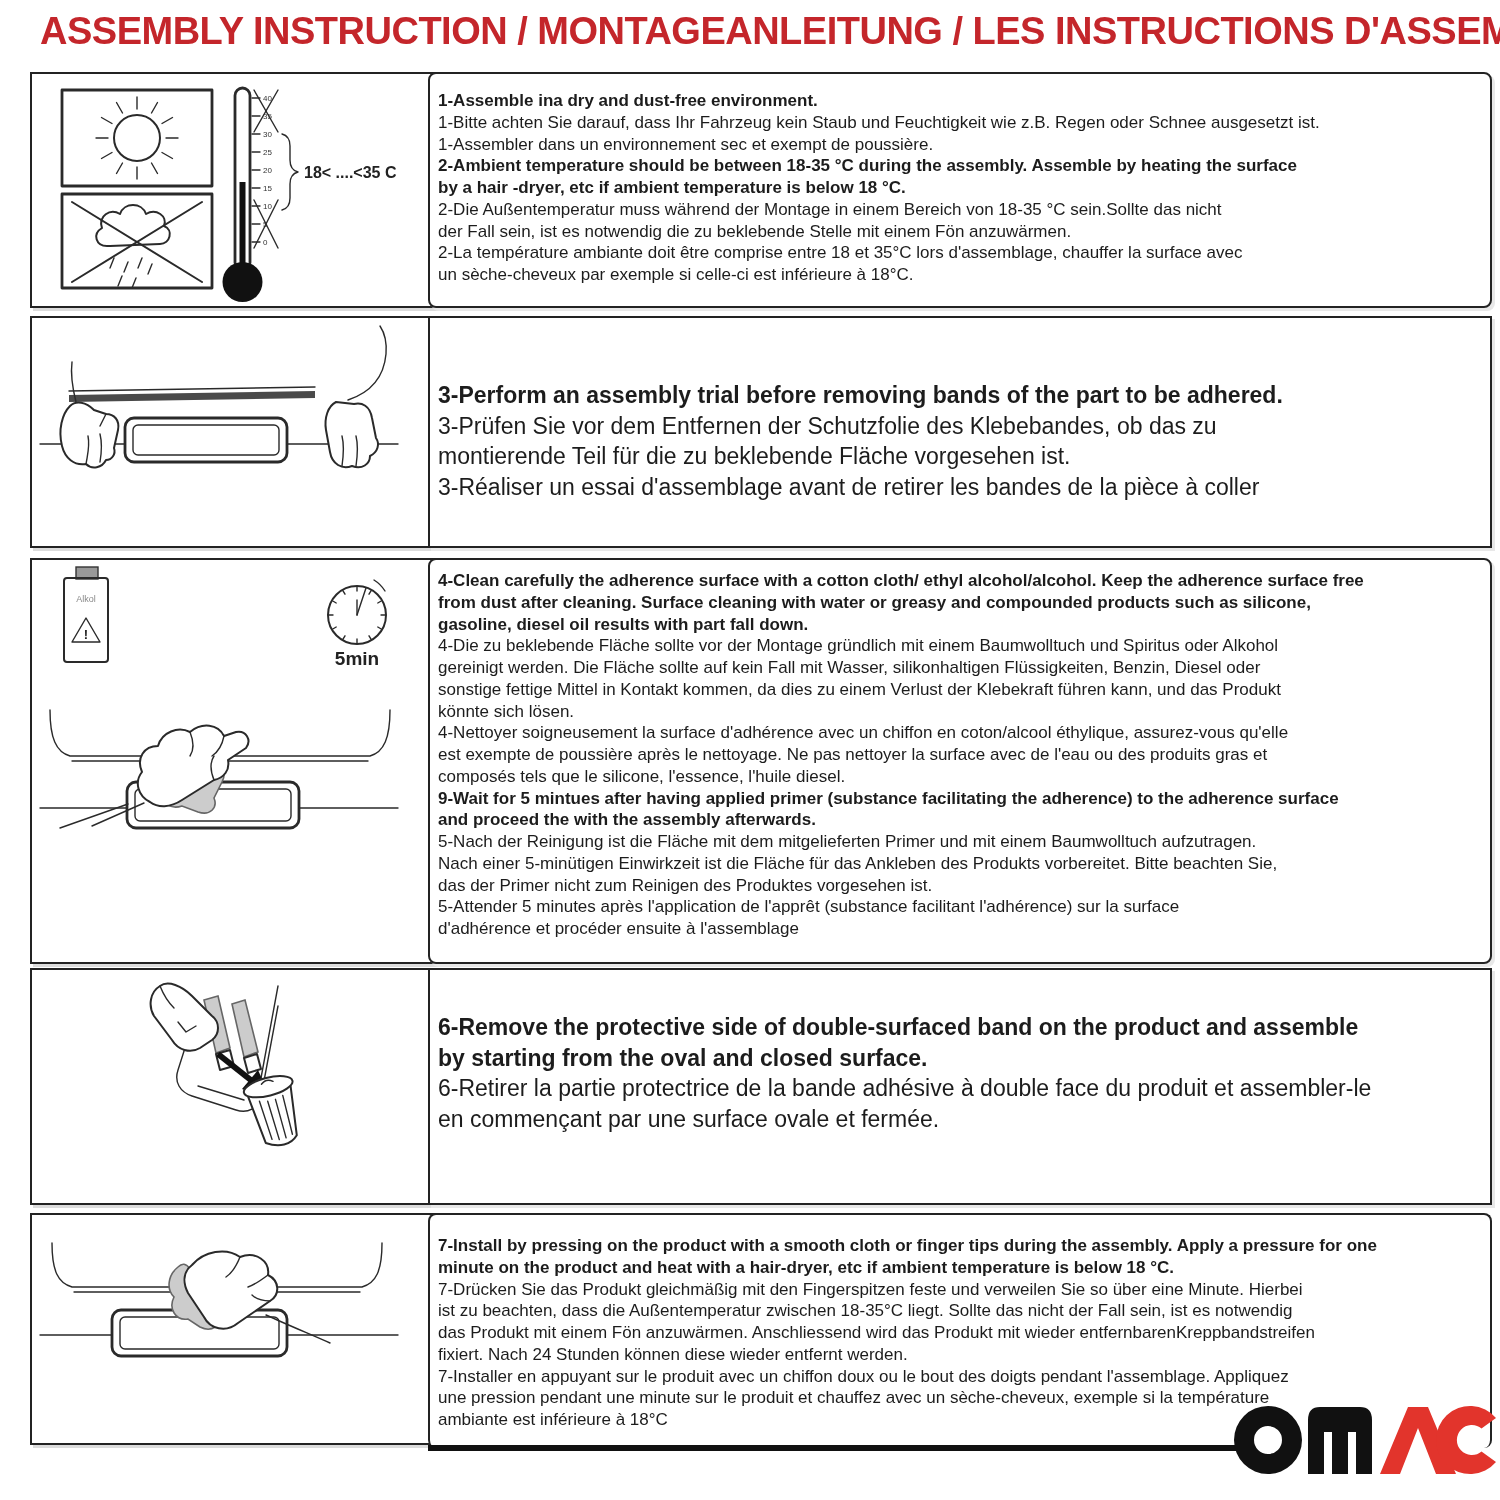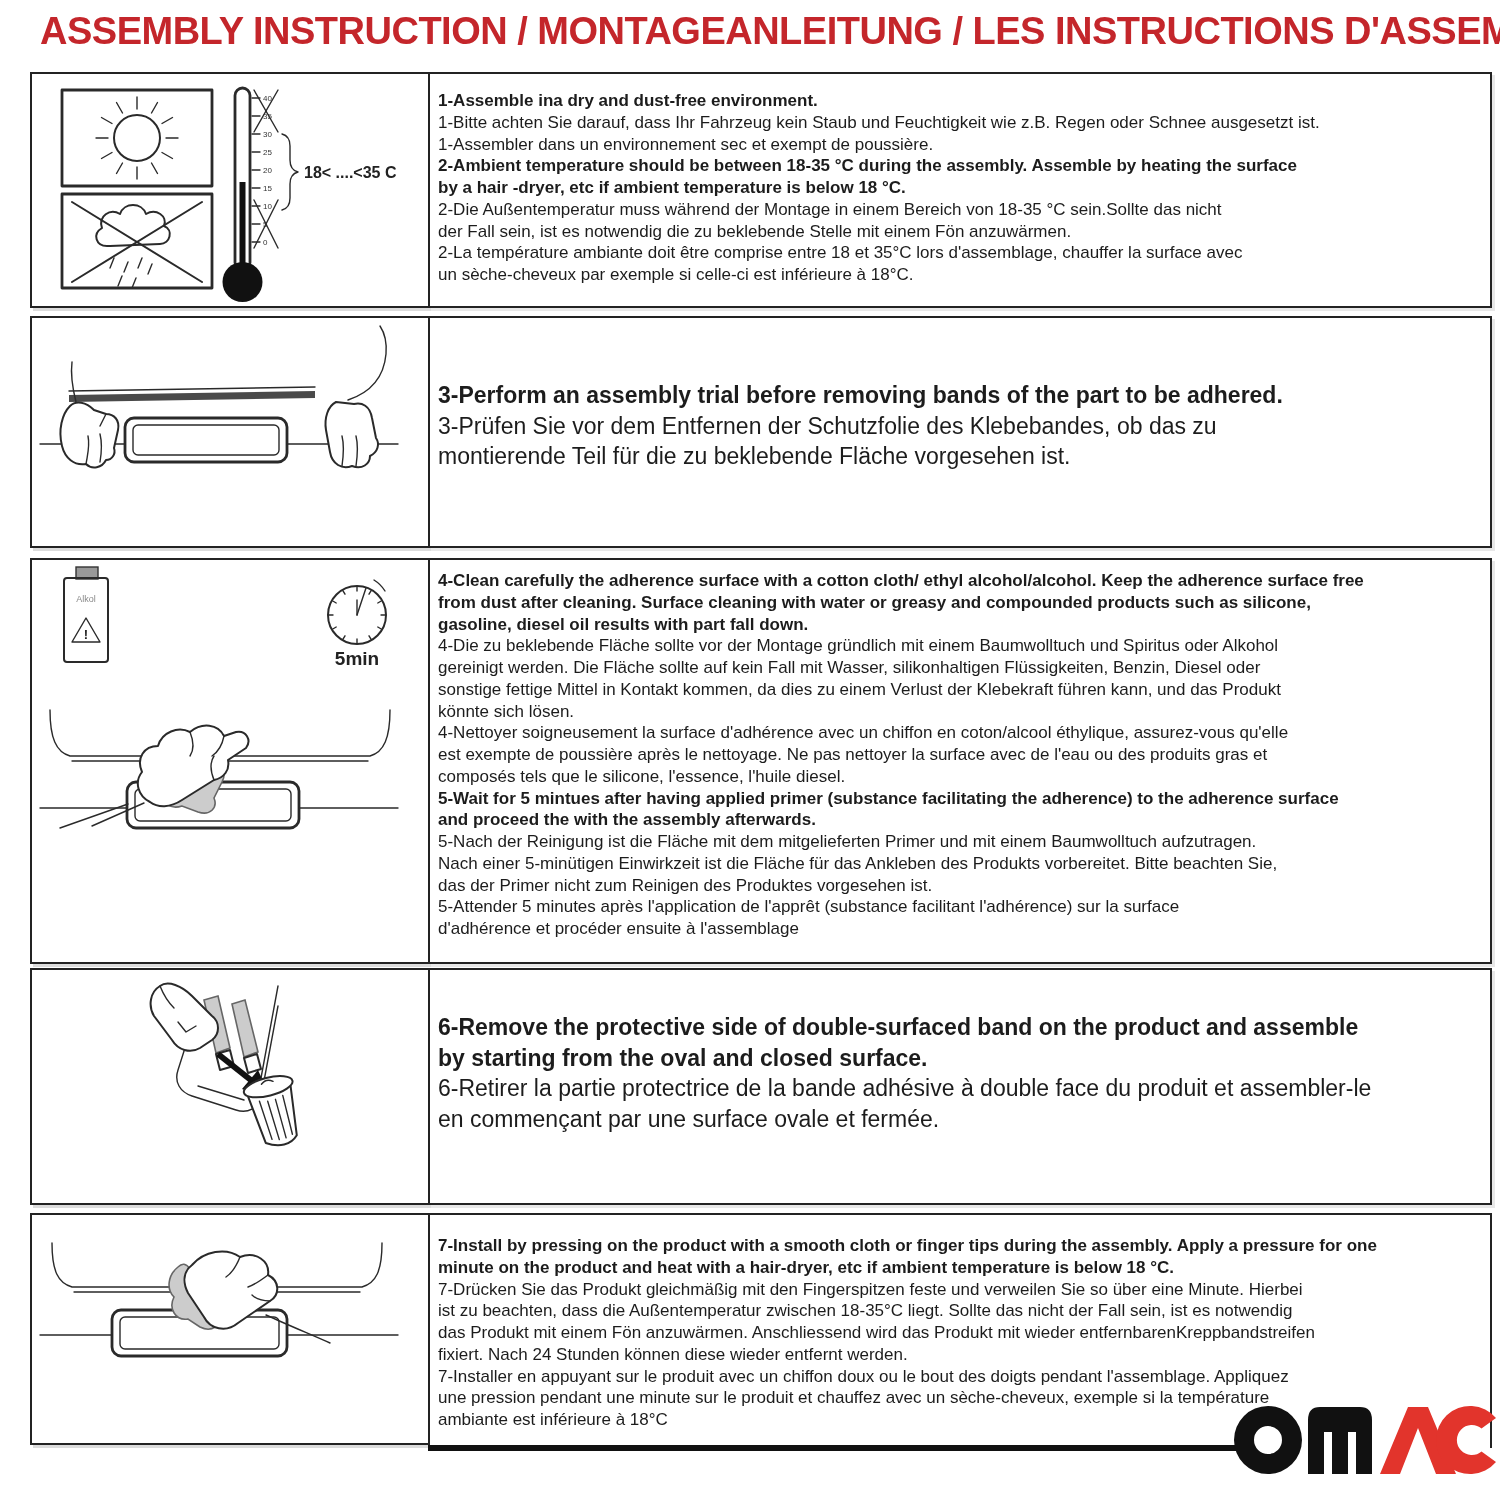--- a/index.html
+++ b/index.html
@@ -7,21 +7,21 @@
         font-family:"Liberation Sans",sans-serif;color:#1c1c1c;overflow:hidden;}
   #title{position:absolute;left:40px;top:10px;font-size:38px;font-weight:bold;
          letter-spacing:-0.5px;white-space:nowrap;}
   .row{position:absolute;left:0;width:1500px;}
   .illus{position:absolute;left:30px;width:411px;border:2.5px solid #232323;
          background:#fff;box-sizing:border-box;box-shadow:3px 3px 0 #dcdcdc;overflow:hidden;}
   .txt{position:absolute;left:428px;width:1064px;border:2.5px solid #232323;
        background:#fff;box-sizing:border-box;box-shadow:3px 3px 0 #e8e8e8;overflow:hidden;}
   .txt p{margin:0;white-space:pre-line;}
   .b{font-weight:bold;}
-  .text-sm{font-size:17px;line-height:1.28;}
+  .text-sm{font-size:17px;line-height:1.28;border-radius:8px;}
   .text-lg{font-size:23px;line-height:1.33;}
   .pad1{padding:16px 14px 0 8px;}
   .pad2{padding:62px 14px 9px 8px;}
   .pad3{padding:10px 14px 0 8px;}
   .pad4{padding:42px 10px 0 8px;}
   .pad5{padding:20px 28px 0 8px;}
   .gap-top{margin-top:21px;}
   .no-bottom{border-bottom:none;}
   #bottom-bar{position:absolute;left:428px;top:1445px;width:812px;height:6px;background:#111;}
   #logo{position:absolute;left:1232px;top:1402px;width:268px;height:78px;}
@@ -141,20 +141,21 @@
           <path class="whitefill" d="M304,84 C296,88 292,100 294,112 L298,134 C300,146 310,152 320,148 C330,152 338,146 338,138 C346,134 348,126 344,120 L340,100 C338,88 330,84 322,86 L304,84 z"></path>
           <path class="ln thin" d="M310,148 C312,134 312,126 310,118"></path>
           <path class="ln thin" d="M324,148 C326,134 326,126 324,118"></path>
         </g>
       </svg>
     </div>
     <div class="txt text-lg pad2" style="top:0;height:232px;">
       <p class="b">3-Perform an assembly trial before removing bands of the part to be adhered.</p>
       <p>3-Prüfen Sie vor dem Entfernen der Schutzfolie des Klebebandes, ob das zu
 montierende Teil für die zu beklebende Fläche vorgesehen ist.</p>
+      <p>3-Réaliser un essai d'assemblage avant de retirer les bandes de la pièce à coller</p>
     </div>
   </div>
 
   <div class="row" style="top:558px;height:406px;">
     <div class="illus" style="top:0;height:406px;">
       <svg width="370" height="401" viewBox="0 0 370 401">
         <g>
           <rect x="44" y="7" width="22" height="12" fill="#999" stroke="#333" stroke-width="1.4"></rect>
           <rect class="ln" x="32" y="18" width="44" height="84" rx="3"></rect>
           <text x="54" y="42" text-anchor="middle" font-size="9" fill="#888">Alkol</text>
@@ -201,21 +202,21 @@
       <p class="b">4-Clean carefully the adherence surface with a cotton cloth/ ethyl alcohol/alcohol. Keep the adherence surface free
 from dust after cleaning. Surface cleaning with water or greasy and compounded products such as silicone,
 gasoline, diesel oil results with part fall down.</p>
       <p>4-Die zu beklebende Fläche sollte vor der Montage gründlich mit einem Baumwolltuch und Spiritus oder Alkohol
 gereinigt werden. Die Fläche sollte auf kein Fall mit Wasser, silikonhaltigen Flüssigkeiten, Benzin, Diesel oder
 sonstige fettige Mittel in Kontakt kommen, da dies zu einem Verlust der Klebekraft führen kann, und das Produkt
 könnte sich lösen.</p>
       <p>4-Nettoyer soigneusement la surface d'adhérence avec un chiffon en coton/alcool éthylique, assurez-vous qu'elle
 est exempte de poussière après le nettoyage. Ne pas nettoyer la surface avec de l'eau ou des produits gras et
 composés tels que le silicone, l'essence, l'huile diesel.</p>
-      <p class="b gap-top">5-Wait for 5 mintues after having applied primer (substance facilitating the adherence) to the adherence surface
+      <p class="b gap-top">9-Wait for 5 mintues after having applied primer (substance facilitating the adherence) to the adherence surface
 and proceed the with the assembly afterwards.</p>
       <p>5-Nach der Reinigung ist die Fläche mit dem mitgelieferten Primer und mit einem Baumwolltuch aufzutragen.
 Nach einer 5-minütigen Einwirkzeit ist die Fläche für das Ankleben des Produkts vorbereitet. Bitte beachten Sie,
 das der Primer nicht zum Reinigen des Produktes vorgesehen ist.</p>
       <p>5-Attender 5 minutes après l'application de l'apprêt (substance facilitant l'adhérence) sur la surface
 d'adhérence et procéder ensuite à l'assemblage</p>
     </div>
   </div>
 
   <div class="row" style="top:968px;height:237px;">

